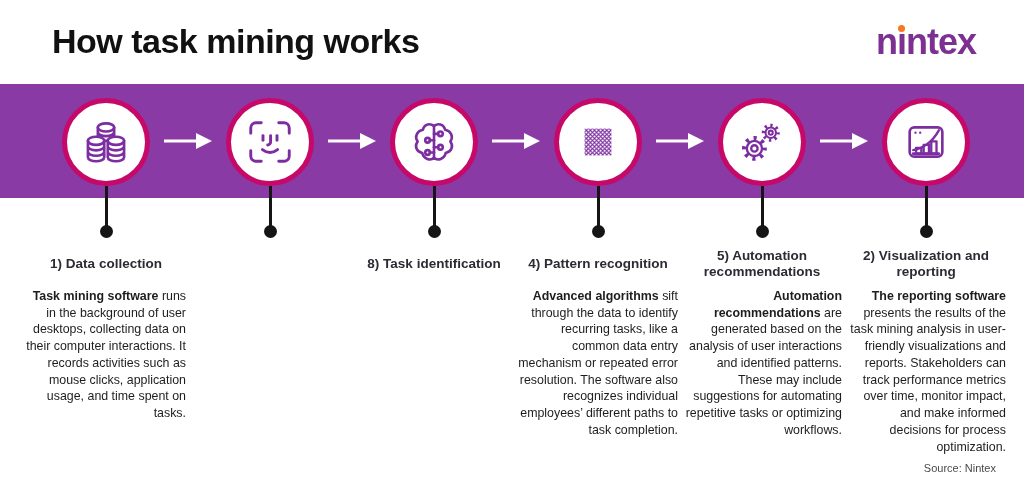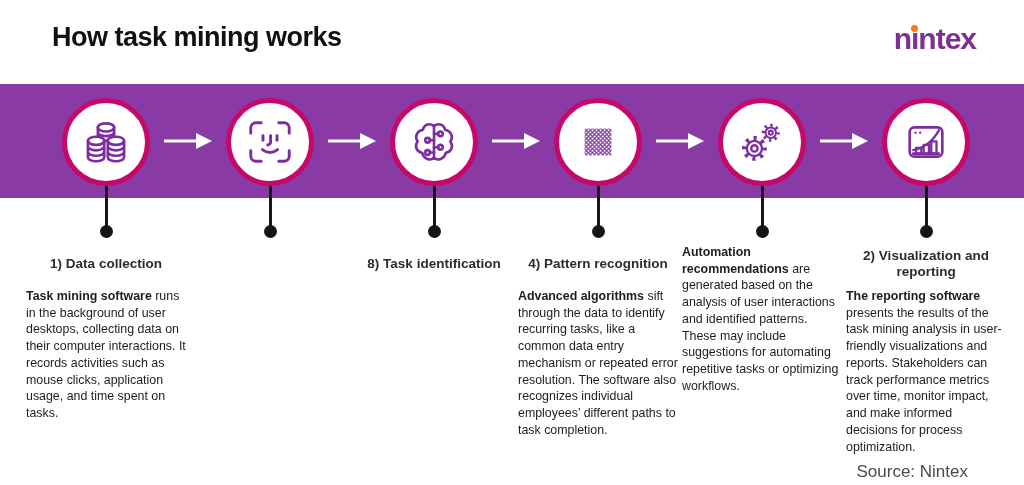--- a/index.html
+++ b/index.html
@@ -1,40 +1,40 @@
 <!DOCTYPE html>
 <html><head>
 <meta charset="utf-8">
 <style>
   html,body{margin:0;padding:0;background:#ffffff;}
   .page{position:relative;width:1024px;height:485px;background:#ffffff;overflow:hidden;
         font-family:"Liberation Sans",sans-serif;}
-  .title{position:absolute;left:52px;top:22px;font-size:27px;font-weight:800;
+  .title{position:absolute;left:52px;top:22px;font-size:34px;font-weight:800;
          color:#111111;letter-spacing:-0.5px;}
-  .logo{position:absolute;right:48px;top:24px;font-size:30px;font-weight:700;
+  .logo{position:absolute;right:48px;top:24px;font-size:36px;font-weight:700;
         color:#7b3092;line-height:1;letter-spacing:-1px;}
   .logo-i{position:relative;display:inline-block;}
   .logo-i::after{content:"";position:absolute;top:1px;left:50%;margin-left:-3.5px;
         width:7px;height:7px;border-radius:50%;background:#f4791f;}
   .band{position:absolute;left:0;top:84px;width:1024px;height:114px;background:#8a3aa5;}
   .arrow{position:absolute;top:132px;}
   .steps{position:absolute;left:24px;top:84px;width:984px;display:flex;}
   .step{width:164px;display:flex;flex-direction:column;align-items:center;}
   .circle{margin-top:14px;width:88px;height:88px;box-sizing:border-box;
           border:5px solid #c60868;border-radius:50%;background:#ffffff;
           display:flex;align-items:center;justify-content:center;z-index:1;}
   .circle svg{width:56px;height:56px;}
   .stem{width:3px;height:40px;background:#151515;}
   .dot{width:13px;height:13px;border-radius:50%;background:#151515;margin-top:-1px;}
   .step-title{margin-top:8px;height:36px;display:flex;align-items:center;justify-content:center;
           text-align:center;font-weight:700;font-size:13.5px;line-height:1.2;color:#2b2b33;}
   .step-body{margin:6px 0 0 0;width:160px;font-size:12.4px;line-height:1.35;
-          text-align:left;color:#1d1d1d;}
+          text-align:right;color:#1d1d1d;}
   .step-body b{font-weight:700;}
-  .source{position:absolute;right:56px;top:462px;font-size:17px;color:#4a4a4a;}
+  .source{position:absolute;right:28px;top:462px;font-size:11px;color:#4a4a4a;}
 </style>
 </head>
 <body>
 
 <div class="page">
 
   <div class="title">How task mining works</div>
 
   <div class="logo"><span>n</span><span class="logo-i">ı</span><span>ntex</span></div>
 
@@ -156,20 +156,21 @@
             <circle cx="35" cy="59" r="13" stroke-width="4"></circle>
             <circle cx="35" cy="59" r="5.5" stroke-width="4"></circle>
             <circle cx="63" cy="32" r="12.5" stroke-width="6" stroke-dasharray="3.9 5.9" stroke-dashoffset="1"></circle>
             <circle cx="63" cy="32" r="9" stroke-width="3.5"></circle>
             <circle cx="63" cy="32" r="3.5" stroke-width="3.5"></circle>
           </g>
         </svg>
       </div>
       <div class="stem"></div>
       <div class="dot"></div>
+      <div class="step-title">5) Automation recommendations</div>
       <p class="step-body"><b>Automation recommendations</b><span> are generated based on the analysis of user interactions and identified patterns. These may include suggestions for automating repetitive tasks or optimizing workflows.</span></p>
     </div>
 
     <div class="step">
       <div class="circle">
         <svg viewBox="0 0 96 96">
           <g stroke="#7c2ea0" fill="none" stroke-linecap="round" stroke-linejoin="round">
             <rect x="20" y="23" width="56" height="50" rx="8" stroke-width="4.5"></rect>
             <circle cx="30" cy="32" r="2" fill="#7c2ea0" stroke="none"></circle>
             <circle cx="38" cy="32" r="2" fill="#7c2ea0" stroke="none"></circle>

